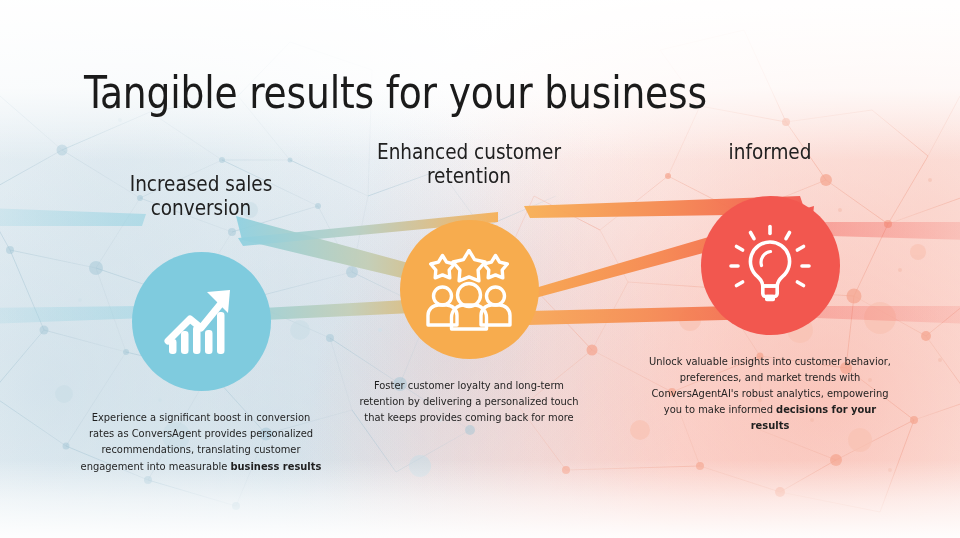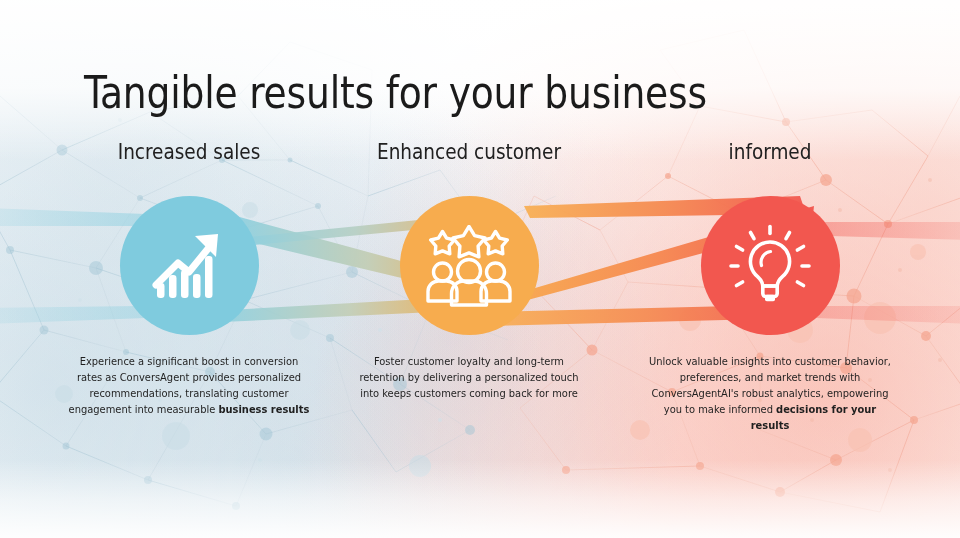--- a/index.html
+++ b/index.html
@@ -70,21 +70,21 @@
   
   #connectors { position: absolute; inset: 0; }
 
   
   .column {
     position: absolute;
     top: 140px;
     width: 300px;
     text-align: center;
   }
-  #col-0 { left: 39px; }
+  #col-0 { left: 51px; margin-top: 32px; }
   #col-1 { left: 319px; }
   #col-2 { left: 620px; }
 
   .col-heading {
     font-size: 20.5px;
     font-weight: 400;
     line-height: 1.18;
     color: #202020;
     font-family: "DejaVu Sans Condensed", "Liberation Sans Narrow", "Liberation Sans", sans-serif;
     margin: 0 auto;
@@ -321,20 +321,21 @@
 
     <path d="M 824 222 L 830 236 L 970 240 L 970 222 Z" fill="url(#gradRightTail)" opacity="0.40"></path>
     <path d="M 822 306 L 816 318 L 970 324 L 970 306 Z" fill="url(#gradRightTail)" opacity="0.30"></path>
   </svg>
 
   <div id="title">Tangible results for your business</div>
 
   <div class="column" id="col-0">
     <div class="col-heading">
       <div>Increased sales</div>
+      <div>conversion</div>
     </div>
 
     <div class="circle-slot">
       <div class="circle" id="circle-0" style="background: rgb(127, 203, 222);">
         <svg width="82" height="82" viewBox="0 0 82 82">
           <g fill="#ffffff">
             <rect x="9" y="58" width="7.5" height="15" rx="3.2"></rect>
             <rect x="21" y="50" width="7.5" height="23" rx="3.2"></rect>
             <rect x="33" y="45" width="7.5" height="28" rx="3.2"></rect>
             <rect x="45" y="49" width="7.5" height="24" rx="3.2"></rect>
@@ -347,20 +348,21 @@
     </div>
 
     <div class="col-body">
       <span>Experience a significant boost in conversion rates as ConversAgent provides personalized recommendations, translating customer engagement into measurable </span><span class="bold-tail">business results</span>
     </div>
   </div>
 
   <div class="column" id="col-1">
     <div class="col-heading">
       <div>Enhanced customer</div>
+      <div>retention</div>
     </div>
 
     <div class="circle-slot">
       <div class="circle" id="circle-1" style="background: rgb(247, 172, 78);">
         <svg width="88" height="82" viewBox="0 0 88 82">
           <g fill="none" stroke="#ffffff" stroke-width="3.4" stroke-linejoin="round" stroke-linecap="round">
 
             <path d="M17.5 6.5 L21.6 13.2 L29.3 15 L24.2 21 L24.8 28.8 L17.5 25.9 L10.2 28.8 L10.8 21 L5.7 15 L13.4 13.2 Z"></path>
 
             <path d="M44 1.5 L49.6 10.6 L60 13 L53.1 21.2 L53.9 31.8 L44 27.9 L34.1 31.8 L34.9 21.2 L28 13 L38.4 10.6 Z"></path>
@@ -374,21 +376,21 @@
             <path d="M56 76 V66.5 A10.5 10.5 0 0 1 66.5 56 H74.5 A10.5 10.5 0 0 1 85 66.5 V76 Z"></path>
 
             <circle cx="44" cy="46" r="11.5"></circle>
             <path d="M26.5 80 V68.5 A12.5 12.5 0 0 1 39 56 H49 A12.5 12.5 0 0 1 61.5 68.5 V80 Z"></path>
           </g>
         </svg>
       </div>
     </div>
 
     <div class="col-body">
-      <span>Foster customer loyalty and long-term retention by delivering a personalized touch into keeps customers coming back for more</span><span class="bold-tail"></span>
+      <span>Foster customer loyalty and long-term retention by delivering a personalized touch that keeps provides coming back for more</span><span class="bold-tail"></span>
     </div>
   </div>
 
   <div class="column" id="col-2">
     <div class="col-heading">
       <div>informed</div>
     </div>
 
     <div class="circle-slot">
       <div class="circle" id="circle-2" style="background: rgb(242, 87, 79);">

